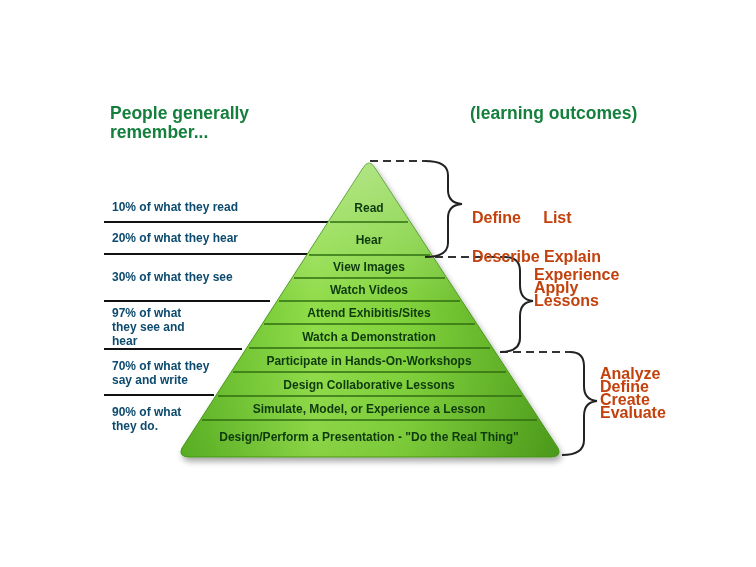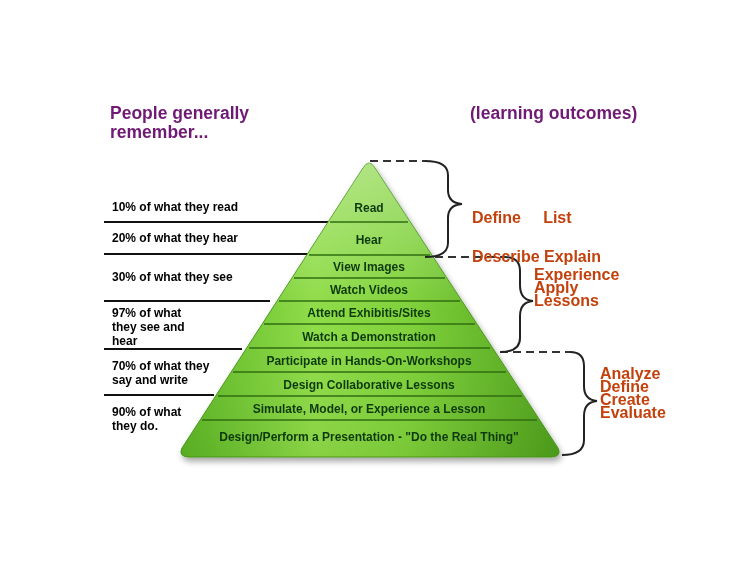--- a/index.html
+++ b/index.html
@@ -1,19 +1,19 @@
 <!DOCTYPE html>
 <html><head>
 <meta charset="utf-8">
 <style>
   html, body { margin:0; padding:0; background:#ffffff; }
   body { width:756px; height:567px; position:relative; overflow:hidden;
          font-family:"Liberation Sans", "DejaVu Sans", sans-serif; color:#111; }
-  .hdr { position:absolute; font-weight:bold; font-size:17.5px; line-height:19px; color:#701a75; }
-  .lbl { position:absolute; font-weight:bold; font-size:12px; line-height:14px; color:#000000; }
+  .hdr { position:absolute; font-weight:bold; font-size:17.5px; line-height:19px; color:#15803d; }
+  .lbl { position:absolute; font-weight:bold; font-size:12px; line-height:14px; color:#0c4a6e; }
   .rule { position:absolute; height:2px; background:#111; }
   svg { position:absolute; left:0; top:0; }
   .band-text { font-family:"Liberation Sans", "DejaVu Sans", sans-serif; font-weight:bold; font-size:12px; fill:#0e3a0e; }
   .out { position:absolute; font-weight:bold; font-size:16px; line-height:13px; color:#c2410c; }
 </style>
 </head>
 <body>
 
 <div class="hdr" style="left:110px; top:104px;">
   <div>People generally</div>

